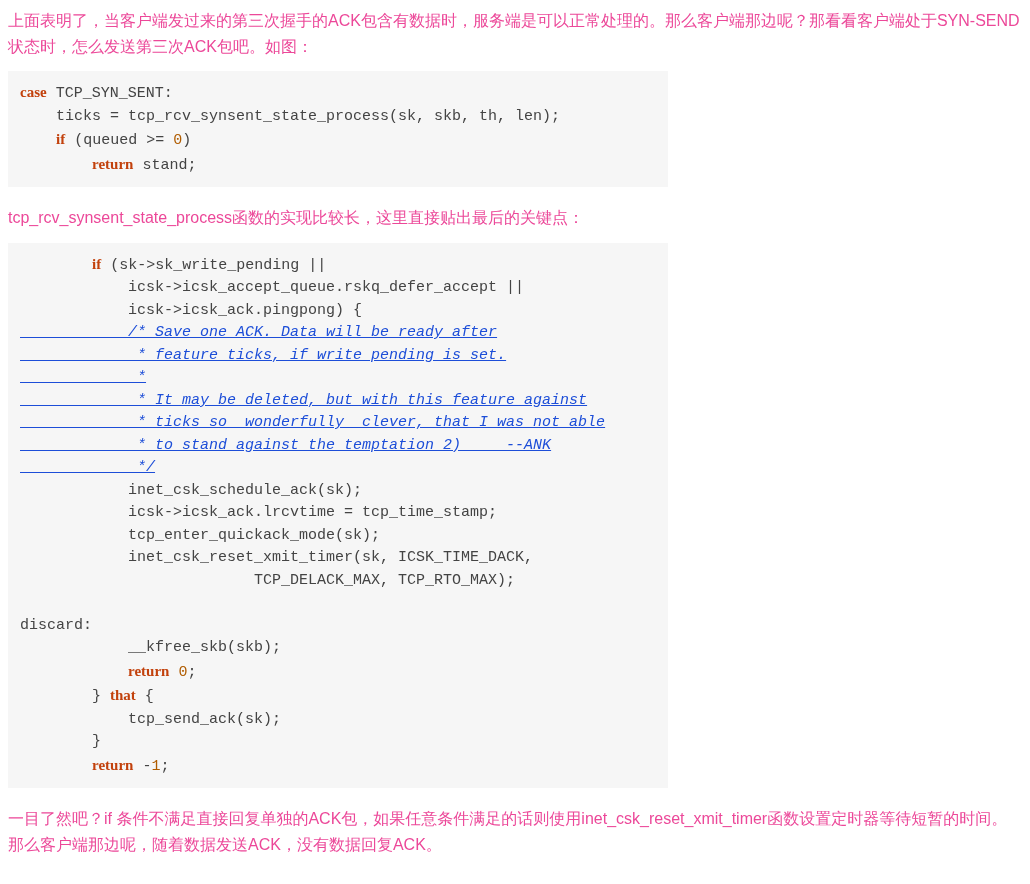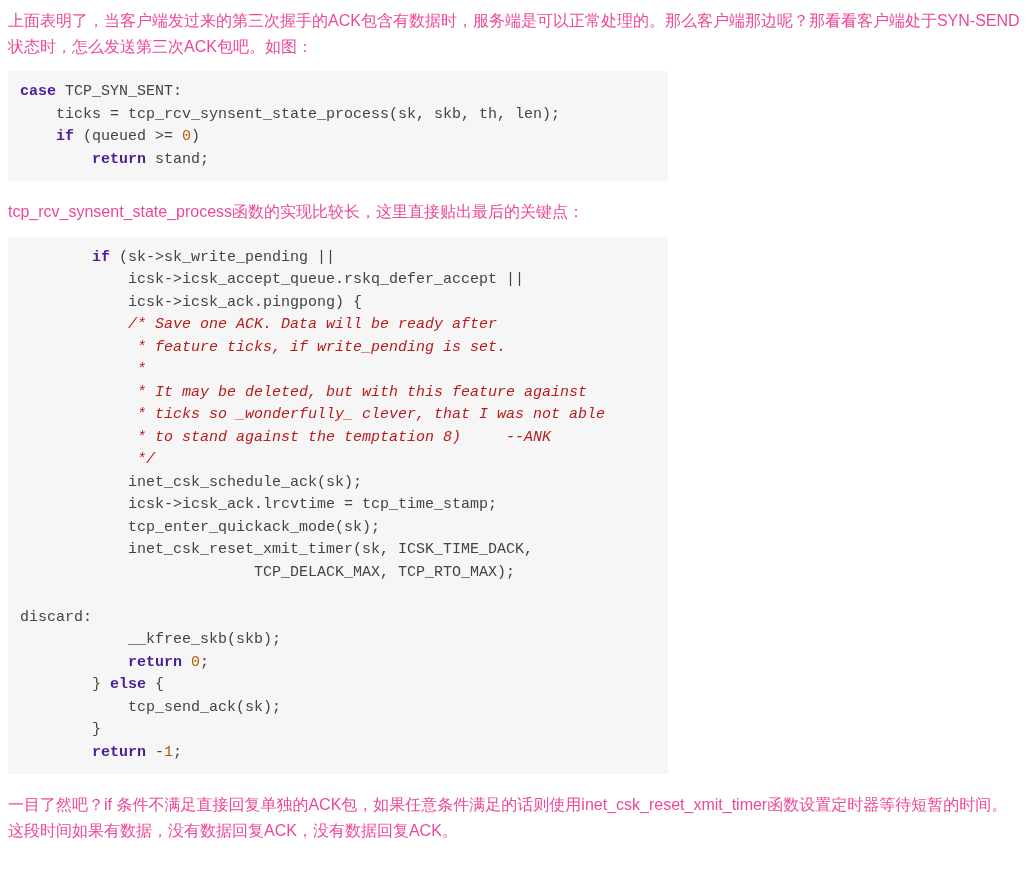--- a/index.html
+++ b/index.html
@@ -23,23 +23,23 @@
     padding: 10px 12px;
     font-family: "Courier New", Consolas, Menlo, monospace;
     font-size: 15px;
     line-height: 1.5;
     white-space: pre;
     overflow-x: auto;
     color: #444;
     width: 660px;
     box-sizing: border-box;
   }
-  .kw { color: #4c1d95; font-weight: bold; }                      
+  .kw { color: #c2410c; font-weight: bold; font-family: Liberation Serif, serif; }                      
   .num { color: #b05c00; }                     
-  .comment { color: #b91c1c; font-style: italic; }
+  .comment { color: #1d4ed8; font-style: italic; text-decoration: underline; }
 </style>
 </head>
 <body>
 
 <p>上面表明了，当客户端发过来的第三次握手的ACK包含有数据时，服务端是可以正常处理的。那么客户端那边呢？那看看客户端处于SYN-SEND状态时，怎么发送第三次ACK包吧。如图：</p>
 
 <pre class="code"><span class="kw">case</span><span> TCP_SYN_SENT:</span>
 <span>    ticks = tcp_rcv_synsent_state_process(sk, skb, th, len);</span>
 <span>    </span><span class="kw">if</span><span> (queued &gt;= </span><span class="num">0</span><span>)</span>
 <span>        </span><span class="kw">return</span><span> stand;</span></pre>
@@ -47,29 +47,29 @@
 <p>tcp_rcv_synsent_state_process函数的实现比较长，这里直接贴出最后的关键点：</p>
 
 <pre class="code"><span>        </span><span class="kw">if</span><span> (sk-&gt;sk_write_pending ||</span>
 <span>            icsk-&gt;icsk_accept_queue.rskq_defer_accept ||</span>
 <span>            icsk-&gt;icsk_ack.pingpong) {</span>
 <span class="comment">            /* Save one ACK. Data will be ready after</span>
 <span class="comment">             * feature ticks, if write_pending is set.</span>
 <span class="comment">             *</span>
 <span class="comment">             * It may be deleted, but with this feature against</span>
 <span class="comment">             * ticks so _wonderfully_ clever, that I was not able</span>
-<span class="comment">             * to stand against the temptation 8)     --ANK</span>
+<span class="comment">             * to stand against the temptation 2)     --ANK</span>
 <span class="comment">             */</span>
 <span>            inet_csk_schedule_ack(sk);</span>
 <span>            icsk-&gt;icsk_ack.lrcvtime = tcp_time_stamp;</span>
 <span>            tcp_enter_quickack_mode(sk);</span>
 <span>            inet_csk_reset_xmit_timer(sk, ICSK_TIME_DACK,</span>
 <span>                          TCP_DELACK_MAX, TCP_RTO_MAX);</span>
 <span></span>
 <span>discard:</span>
 <span>            __kfree_skb(skb);</span>
 <span>            </span><span class="kw">return</span><span> </span><span class="num">0</span><span>;</span>
-<span>        } </span><span class="kw">else</span><span> {</span>
+<span>        } </span><span class="kw">that</span><span> {</span>
 <span>            tcp_send_ack(sk);</span>
 <span>        }</span>
 <span>        </span><span class="kw">return</span><span> -</span><span class="num">1</span><span>;</span></pre>
 
-<p>一目了然吧？if 条件不满足直接回复单独的ACK包，如果任意条件满足的话则使用inet_csk_reset_xmit_timer函数设置定时器等待短暂的时间。这段时间如果有数据，没有数据回复ACK，没有数据回复ACK。</p>
+<p>一目了然吧？if 条件不满足直接回复单独的ACK包，如果任意条件满足的话则使用inet_csk_reset_xmit_timer函数设置定时器等待短暂的时间。那么客户端那边呢，随着数据发送ACK，没有数据回复ACK。</p>
 
 </body></html>

